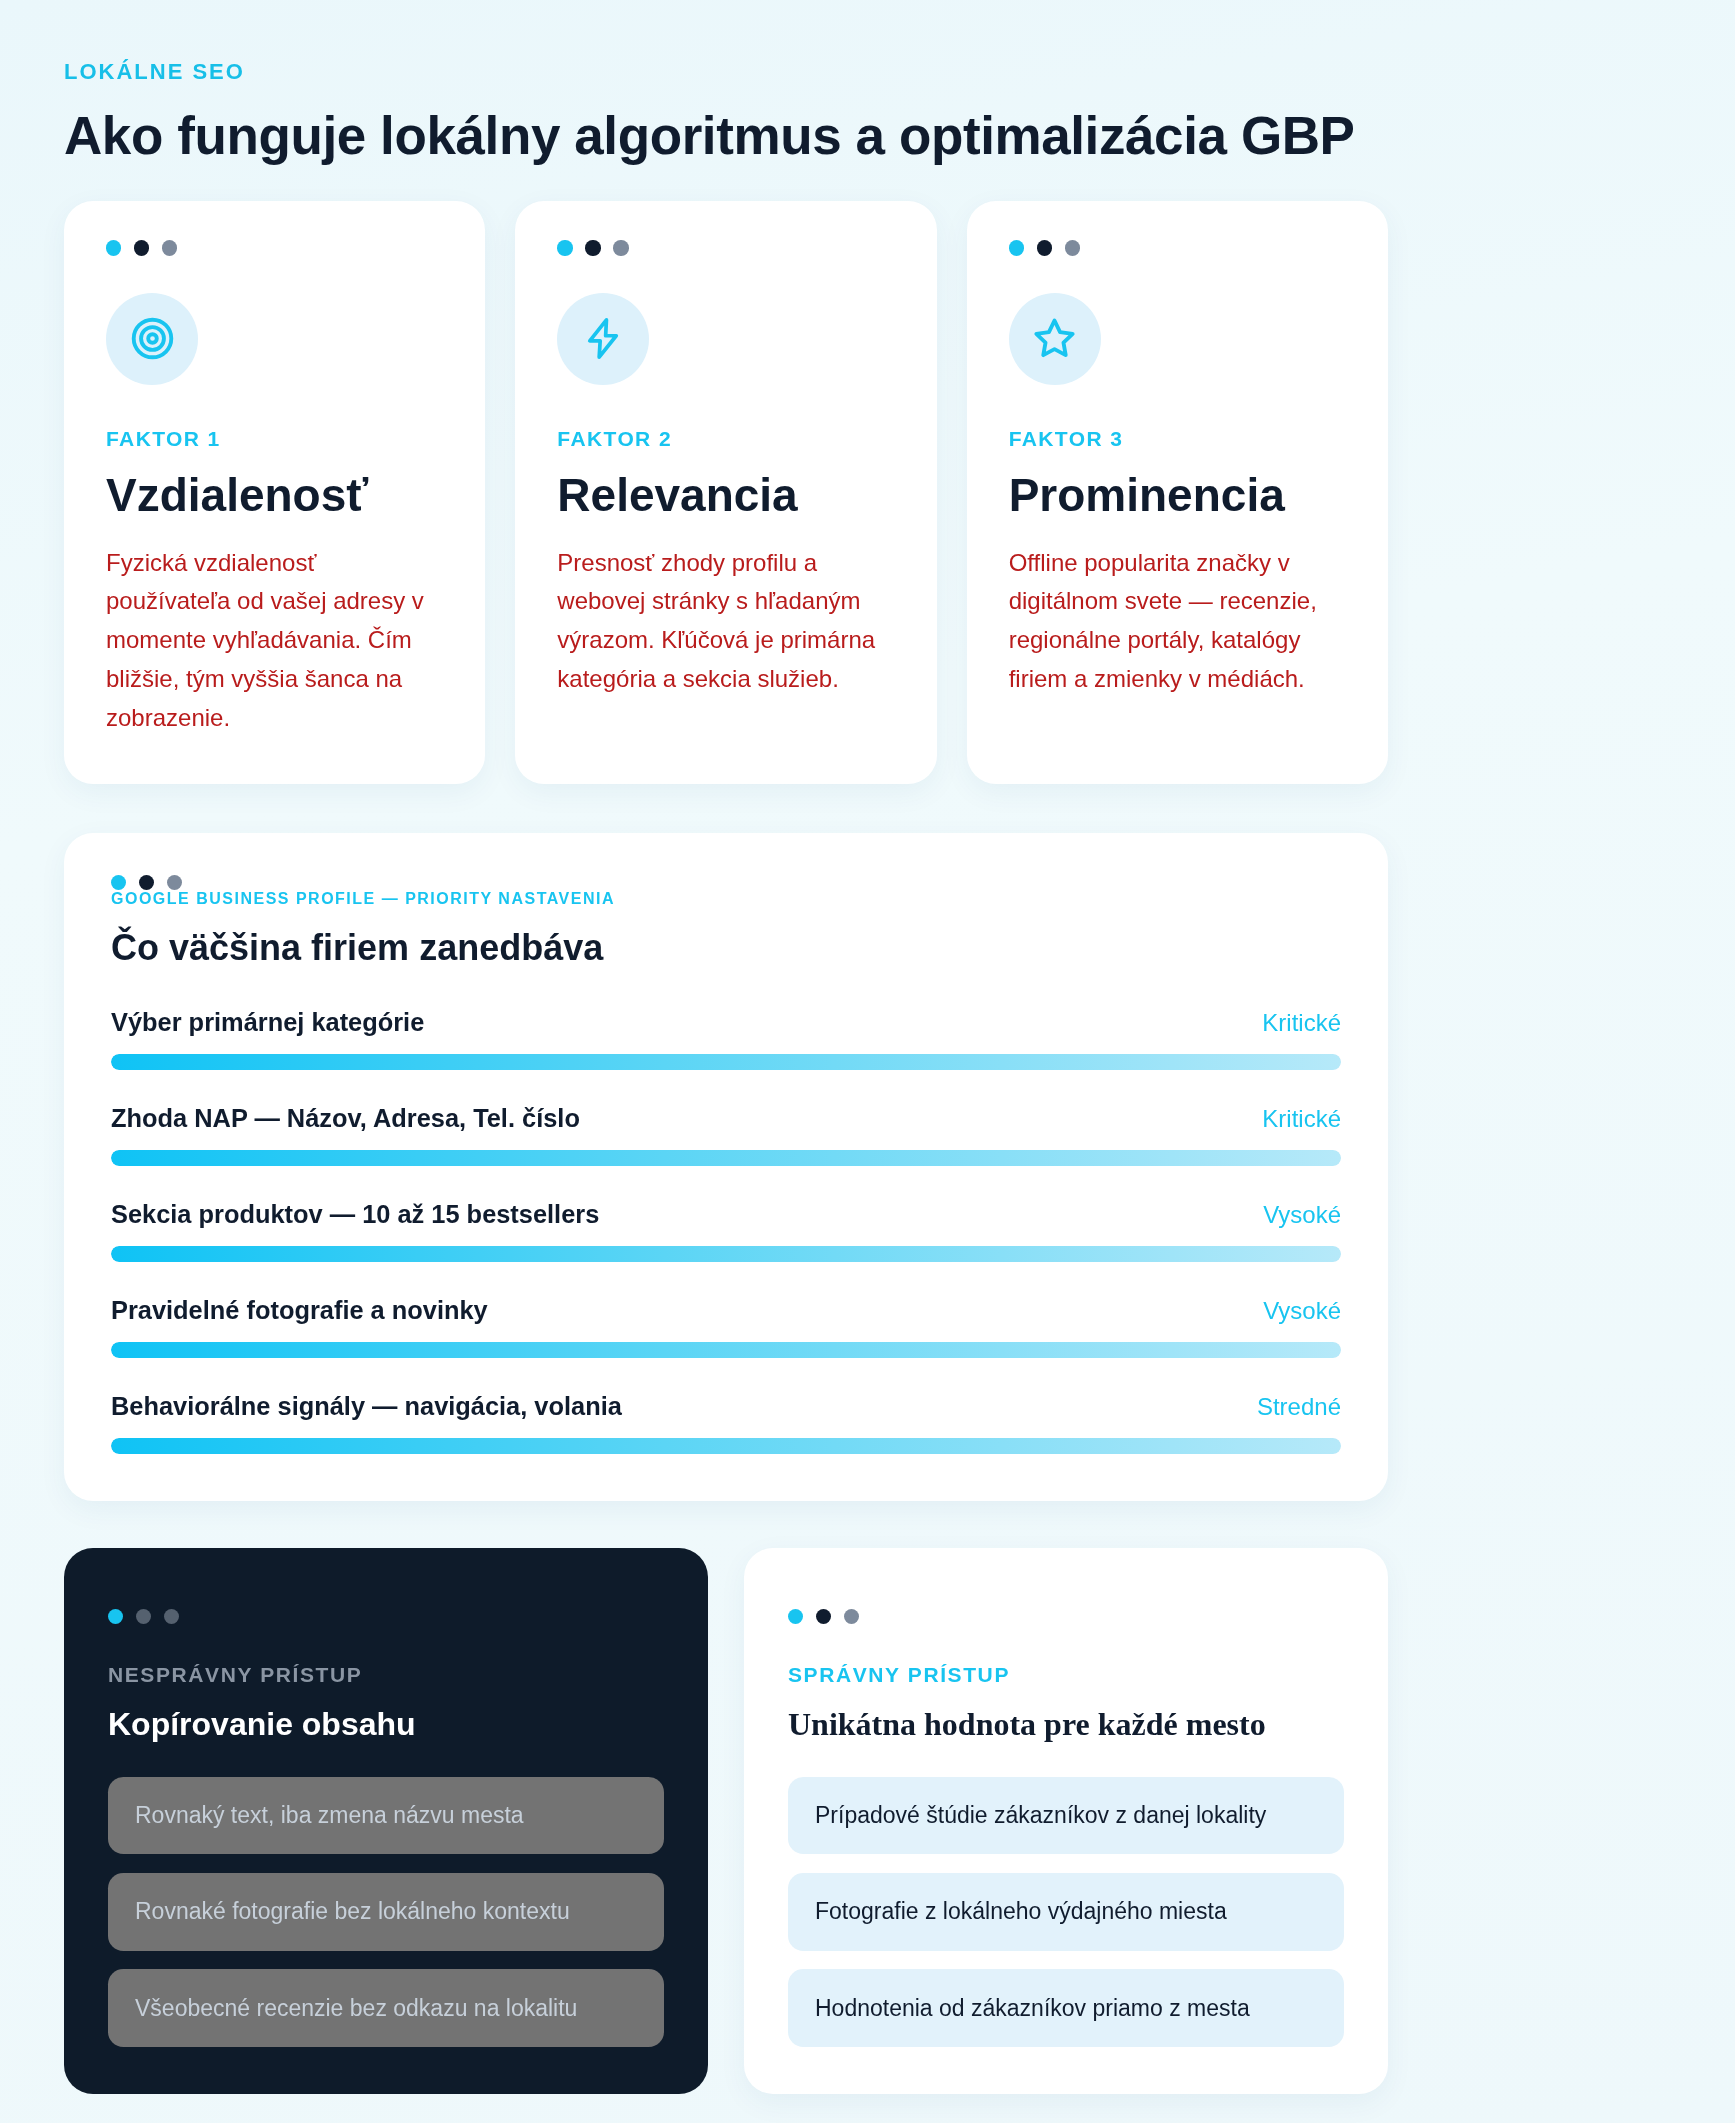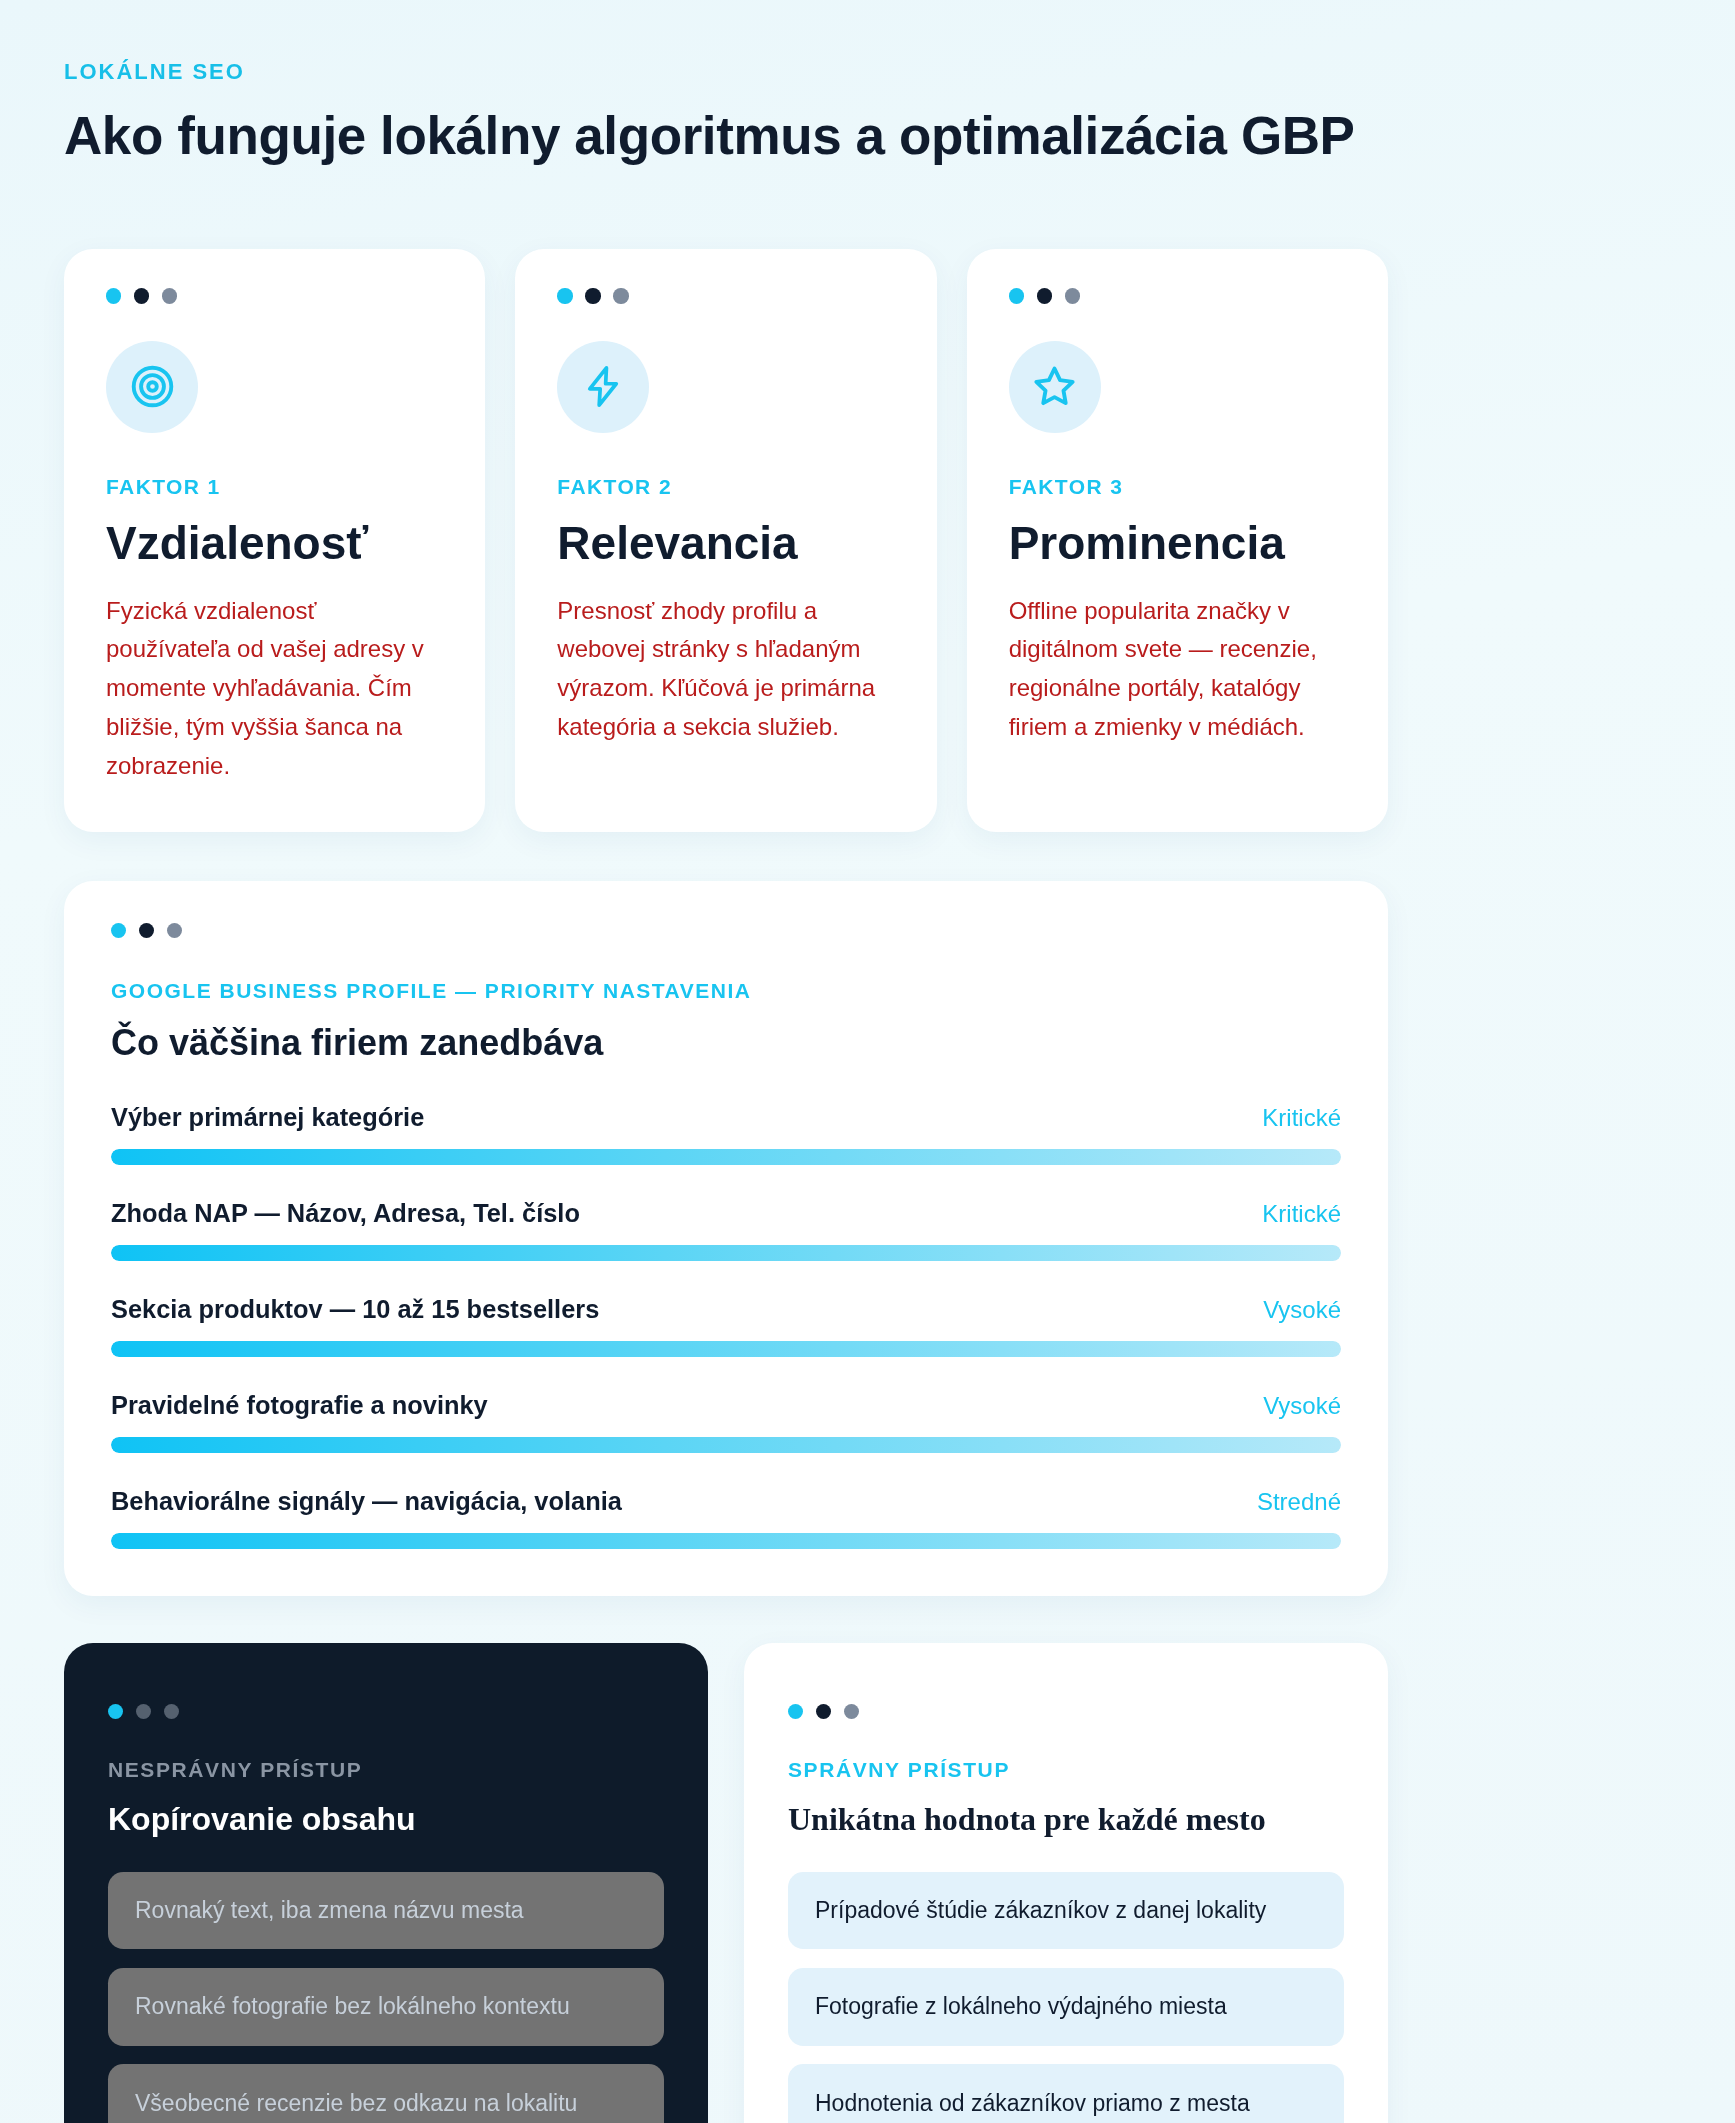--- a/index.html
+++ b/index.html
@@ -50,21 +50,20 @@
     display: flex;
     gap: 30px;
     margin-top: 37px;
   }
   .factor-card {
     flex: 1;
     background: #ffffff;
     border-radius: 29px;
     padding: 39px 42px 46px 42px;
     box-shadow: 0 8.5px 29px rgba(24, 80, 120, 0.055);
-    margin-top: 48px;
   }
   .icon-circle {
     width: 92px; height: 92px;
     margin-top: 37px;
     border-radius: 50%;
     background: #ddf1fb;
     display: flex; align-items: center; justify-content: center;
   }
   .factor-kicker {
     margin-top: 42px;
@@ -89,23 +88,22 @@
 
   
   .priority-panel {
     margin-top: 49px;
     background: #ffffff;
     border-radius: 29px;
     padding: 42px 47px 47px 47px;
     box-shadow: 0 8.5px 29px rgba(24, 80, 120, 0.055);
   }
   .panel-kicker {
-    margin-top: 41px;
     color: #18c4f0;
-    font-size: 21px;
+    font-size: 16px;
     font-weight: bold;
     letter-spacing: 1.5px;
     text-transform: uppercase;
   }
   .panel-title {
     margin-top: 18.6px;
     color: #101c2e;
     font-size: 36px;
     font-weight: bold;
   }

